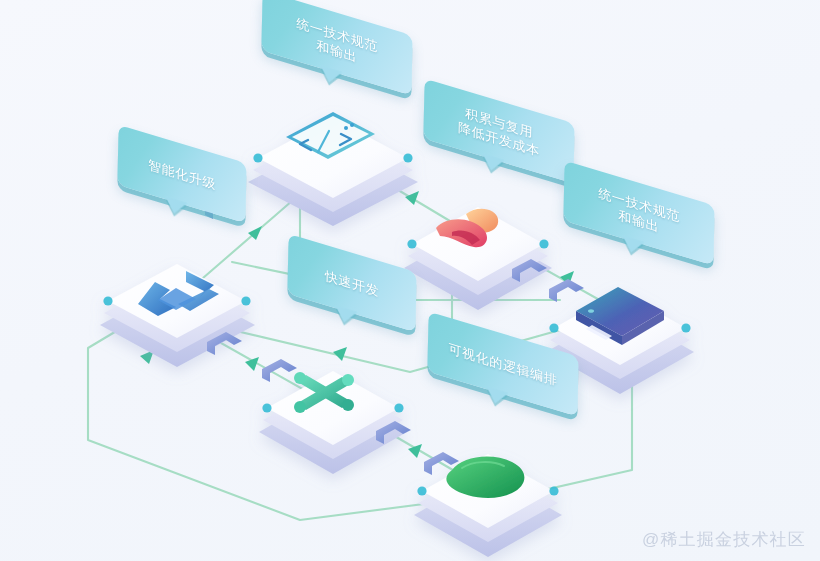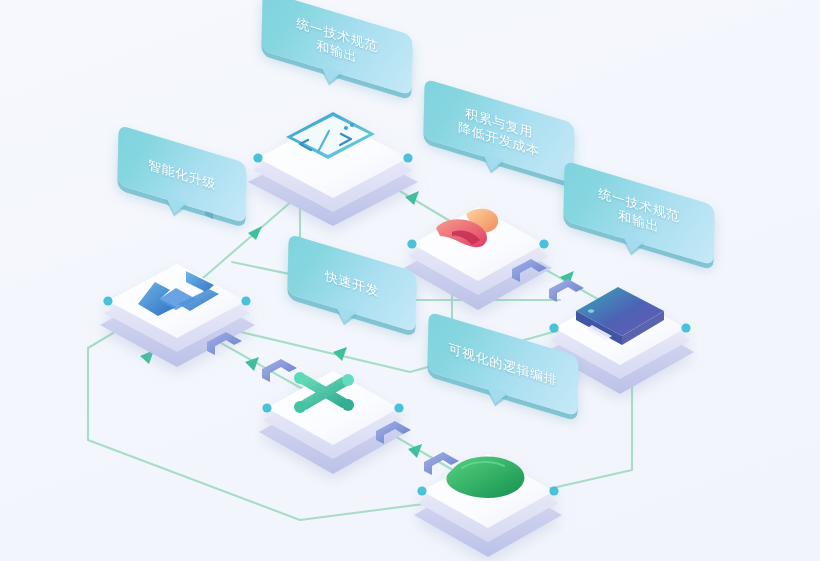--- a/index.html
+++ b/index.html
@@ -294,13 +294,14 @@
     <div class="body"></div>
     <div class="tail"></div>
     <div class="txt">快速开发</div>
   </div>
   <div class="iso-label" id="label-5">
     <div class="body"></div>
     <div class="tail"></div>
     <div class="txt">可视化的逻辑编排</div>
   </div>
 
+  <div id="watermark">@稀土掘金技术社区</div>
 </div>
 
 </body></html>

